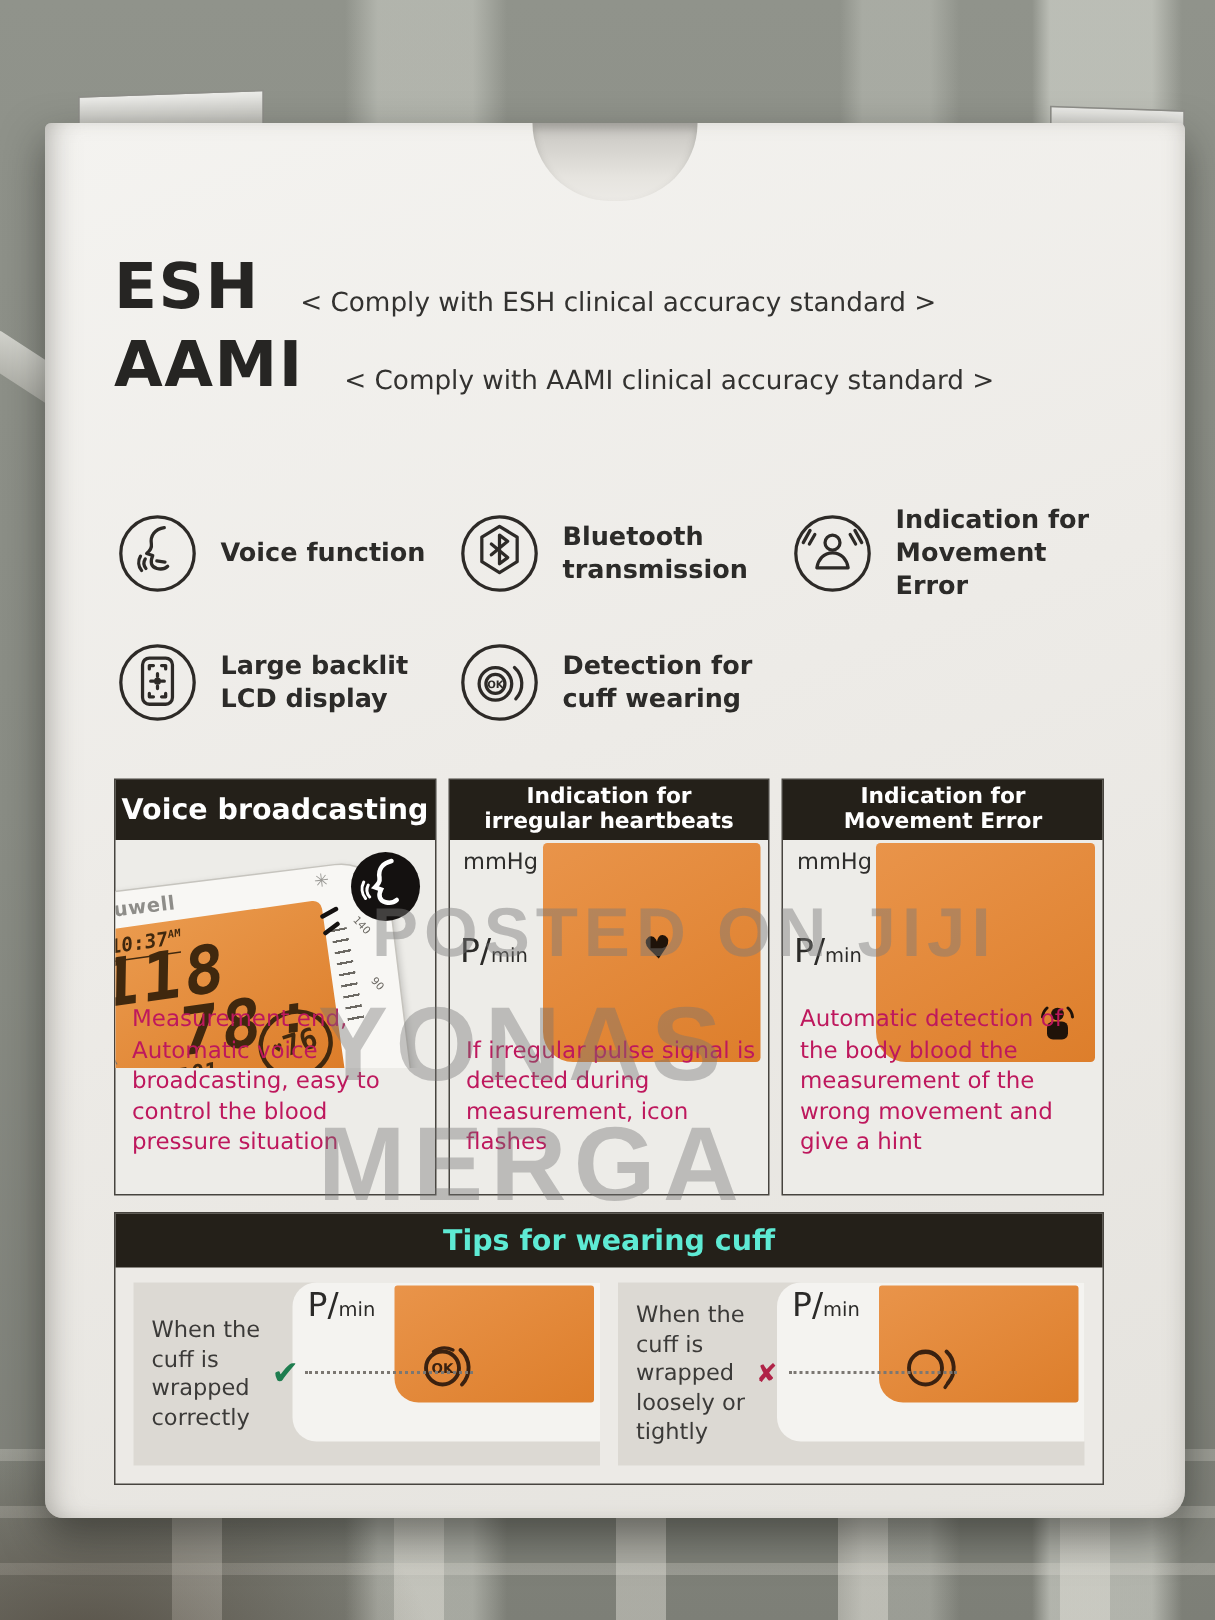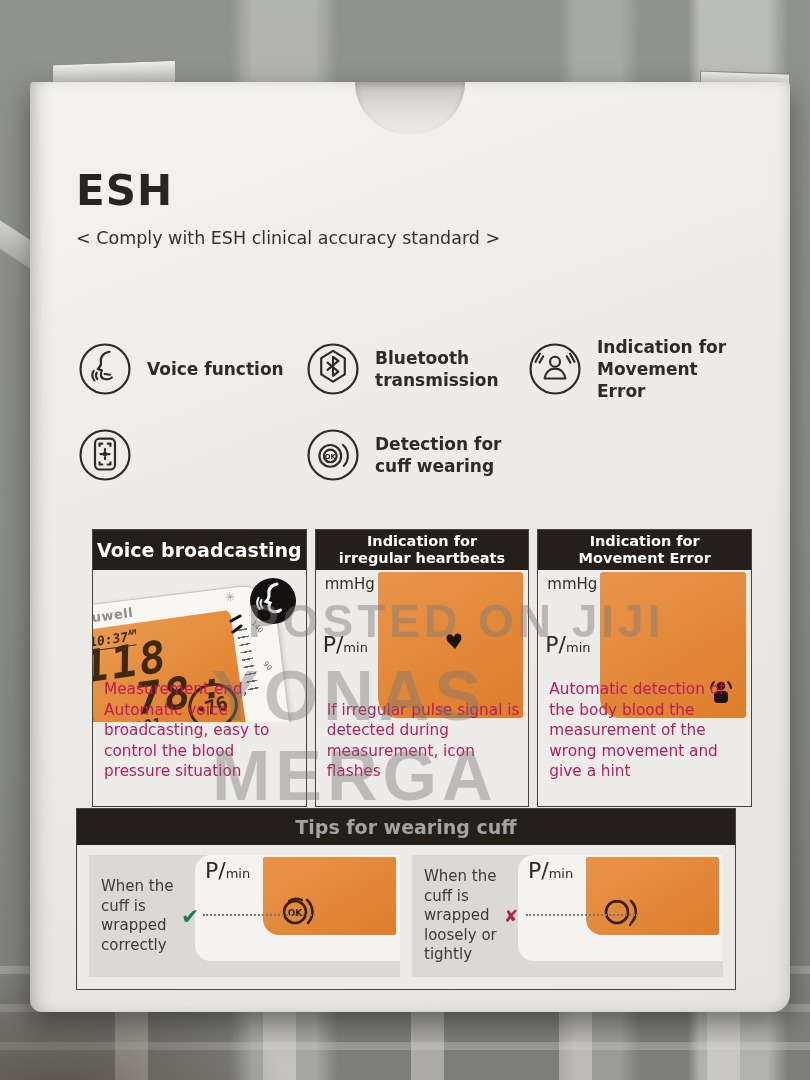--- a/index.html
+++ b/index.html
@@ -34,36 +34,36 @@
     border-radius:4px 4px 18px 12px;
     box-shadow:0 12px 28px rgba(25,25,22,.5), inset 14px 0 20px -12px rgba(110,108,100,.55), inset -8px 0 16px -10px rgba(110,108,100,.4);
   }
   .notch{position:absolute;left:50%;top:0;width:110px;height:52px;margin-left:-55px;
     border-radius:0 0 58px 58px;
     background:linear-gradient(#c7c5c0,#e6e4df 70%,#eceae6);
     box-shadow:inset 0 4px 6px rgba(90,88,82,.35);}
 
   
   .standards{position:absolute;left:46px;top:88px;width:660px;}
-  .std-row{display:flex;align-items:flex-start;gap:16px;margin-bottom:10px;flex-direction:column;}
+  .std-row{display:flex;align-items:flex-end;gap:27px;margin-bottom:10px;}
   .std-name{font-size:42px;font-weight:800;color:#262523;letter-spacing:1px;line-height:1;}
   .std-desc{font-size:17.5px;font-weight:400;color:#333230;}
 
   
   .features{position:absolute;left:46px;top:254px;width:672px;
     display:grid;grid-template-columns:228px 222px 222px;row-gap:24px;}
   .feature{display:flex;align-items:center;gap:13px;}
   .ficon{width:58px;height:58px;flex:0 0 58px;}
   .flabel{font-size:17px;font-weight:600;color:#2c2b29;line-height:1.3;white-space:pre-line;}
   .ficon svg{width:100%;height:100%;}
   .ik{stroke:#2d2a27;stroke-width:2.4;fill:none;stroke-linecap:round;stroke-linejoin:round;}
   .ikf{fill:#2d2a27;stroke:none;}
 
   
-  .panels{position:absolute;left:46px;top:447px;width:660px;display:flex;gap:8px;margin-left:16px;}
+  .panels{position:absolute;left:46px;top:437px;width:660px;display:flex;gap:8px;}
   .panel{flex:1;height:278px;border:1.6px solid #47443f;background:#edece8;position:relative;box-sizing:border-box;}
   .panel-head{height:40px;background:#242019;color:#fff;display:flex;flex-direction:column;
     align-items:center;justify-content:center;text-align:center;}
   .ph-big{font-size:19px;font-weight:700;}
   .ph-line{font-size:14.5px;font-weight:700;line-height:1.18;}
   .panel-body{position:absolute;left:11px;right:8px;bottom:9px;font-size:15.3px;line-height:1.34;color:#be185d;}
   .screen-zone{position:relative;height:152px;}
   .lbl-mmhg{position:absolute;left:9px;top:5px;font-size:15px;color:#2f2e2c;}
   .lbl-pmin{position:absolute;left:7px;top:62px;color:#2b2a28;}
   .pmain{font-size:22px;font-weight:500;}
@@ -101,21 +101,21 @@
   .scale-b{position:absolute;right:10px;top:78px;font-size:7px;color:#6b6862;transform:rotate(55deg);}
   .dev-lab{position:absolute;font-size:7.5px;color:#76736d;}
   .dl1{left:2px;bottom:36px;}
   .dl2{left:2px;bottom:27px;}
   .speak-icon{position:absolute;right:8px;top:6px;width:50px;height:50px;}
   .speak-marks{position:absolute;right:60px;top:44px;width:18px;height:20px;}
 
   
   .tips{position:absolute;left:46px;top:726px;width:660px;height:182px;border:1.6px solid #47443f;
     background:#eceae6;box-sizing:border-box;}
-  .tips-head{height:36px;background:#242019;color:#a3a3a3;font-size:19px;font-weight:700;
+  .tips-head{height:36px;background:#242019;color:#5eead4;font-size:19px;font-weight:700;
     display:flex;align-items:center;justify-content:center;}
   .tips-body{display:flex;gap:12px;padding:10px 12px;}
   .tcase{position:relative;flex:1;height:122px;background:#dcd9d3;}
   .ttext{position:absolute;left:12px;top:50%;transform:translateY(-50%);width:100px;
     font-size:15px;line-height:1.3;color:#3b3a38;white-space:pre-line;}
   .tmark{position:absolute;left:92px;top:50%;transform:translateY(-50%);font-weight:700;z-index:4;}
   .mark-ok{color:#1e7d4f;font-size:22px;}
   .mark-bad{color:#b02347;font-size:17px;}
   .tdots{position:absolute;left:114px;top:59px;width:112px;border-top:2px dotted #7b7772;z-index:3;}
   .tcard{position:absolute;left:106px;right:0;top:0;bottom:16px;background:#f4f3f0;border-radius:16px 0 0 16px;}
@@ -140,20 +140,24 @@
 <div class="tab tab-right"></div>
 
 <div class="box">
   <div class="notch"></div>
 
   <section class="standards">
     <div class="std-row">
       <span class="std-name">ESH</span>
       <span class="std-desc">&lt; Comply with ESH clinical accuracy standard &gt;</span>
     </div>
+    <div class="std-row">
+      <span class="std-name">AAMI</span>
+      <span class="std-desc">&lt; Comply with AAMI clinical accuracy standard &gt;</span>
+    </div>
   </section>
 
   <section class="features">
 
     <div class="feature">
       <span class="ficon">
         <svg viewBox="0 0 64 64">
             <circle class="ik" cx="32" cy="32" r="27"></circle>
           <path class="ik" d="M37 13 c-7 1 -10.5 6 -9.5 12 c.5 3 -1 5 -3.5 7 l4.5 1.5 c-2 4.5 -1.5 8.5 3 9.5 c3 .8 6 .3 8 -1.6"></path>
           <path class="ik" d="M31.5 37.5 l6 .8"></path>
@@ -193,20 +197,22 @@
     <div class="feature">
       <span class="ficon">
         <svg viewBox="0 0 64 64">
             <circle class="ik" cx="32" cy="32" r="27"></circle>
           <rect class="ik" x="21" y="14" width="22" height="34" rx="5" stroke-width="2"></rect>
           <path class="ik" d="M26 22 v-2.5 h3 M38 19.5 h-3 M38 19.5 v2.5 M26 40 v2.5 h3 M38 42.5 h-3 v0 M38 42.5 v-2.5" stroke-width="1.6"></path>
           <circle class="ikf" cx="32" cy="31" r="2.6"></circle>
           <path class="ik" d="M32 25.5 v2 M32 34.5 v2 M27 31 h2 M35 31 h2" stroke-width="1.6"></path>
         </svg>
       </span>
+      <span class="flabel">Large backlit
+LCD display</span>
     </div>
 
 
     <div class="feature">
       <span class="ficon">
         <svg viewBox="0 0 64 64">
             <circle class="ik" cx="32" cy="32" r="27"></circle>
           <circle class="ik" cx="29" cy="33" r="12" stroke-width="2"></circle>
           <circle class="ik" cx="29" cy="33" r="7" stroke-width="1.6"></circle>
           <path class="ik" d="M43 21 a16 16 0 0 1 1 23" stroke-width="2"></path>

